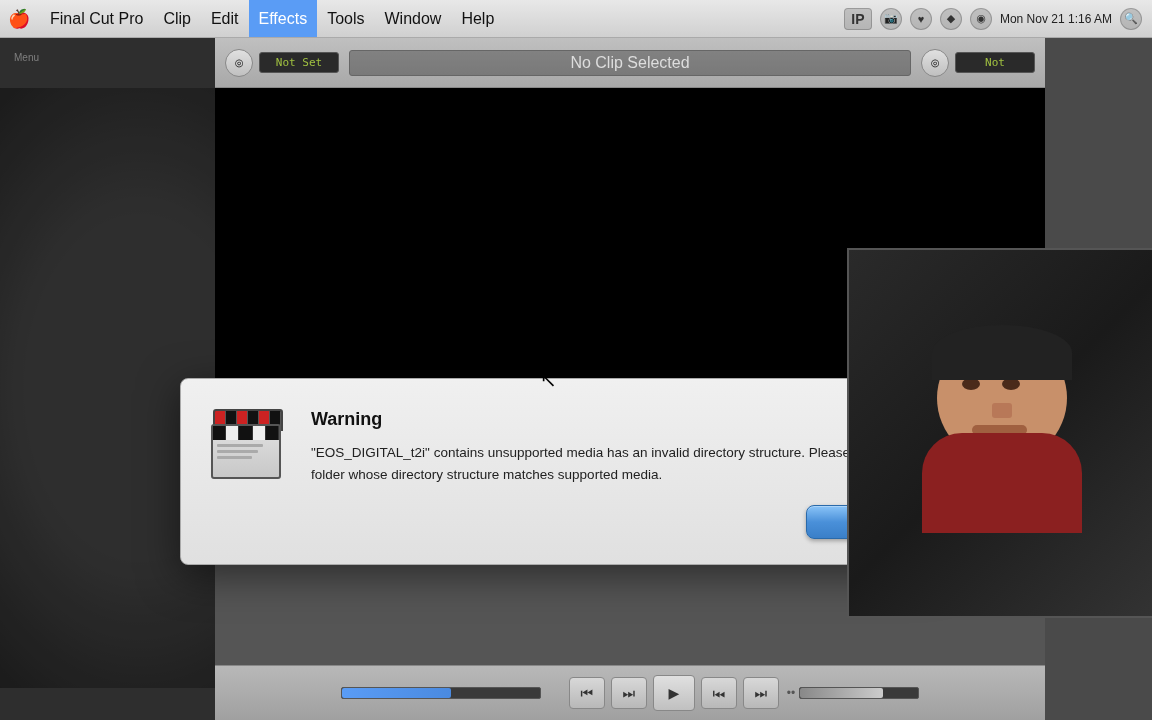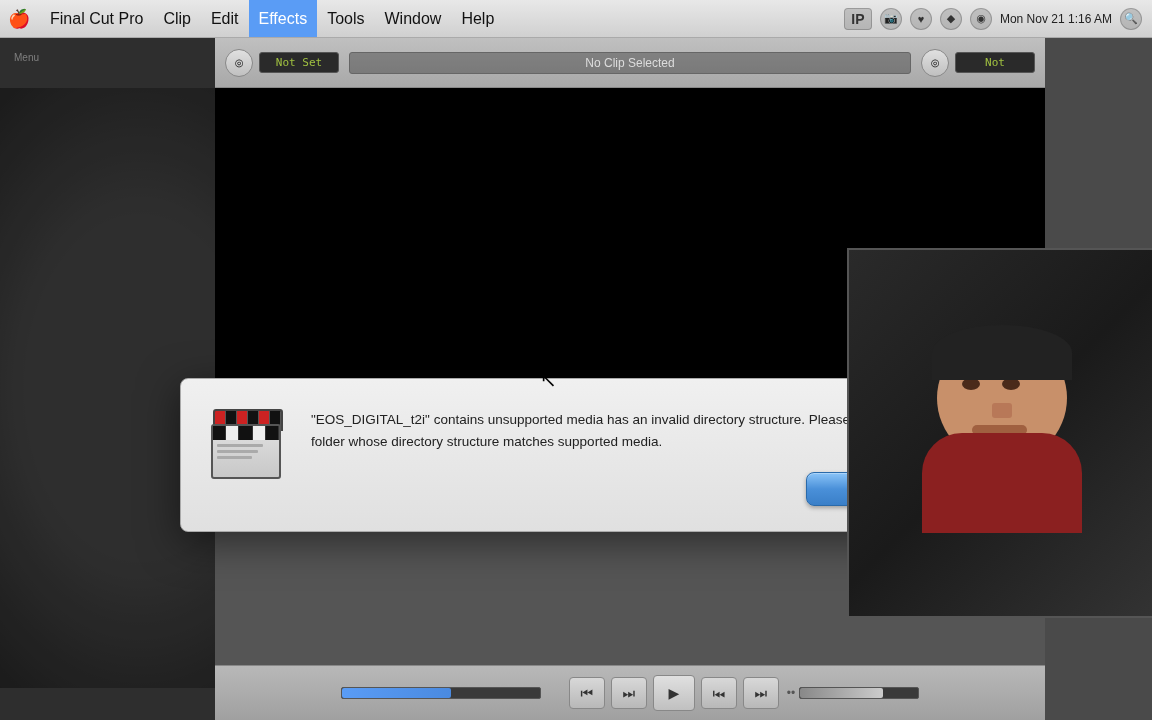--- a/index.html
+++ b/index.html
@@ -148,21 +148,21 @@
       min-width: 80px;
       text-align: center;
     }
 
     .clip-label {
       background: rgba(0,0,0,0.3);
       color: #ddd;
       border: 1px solid #666;
       border-radius: 3px;
       padding: 3px 16px;
-      font-size: 12px;
+      font-size: 16px;
       flex: 1;
       text-align: center;
     }
 
     
     .video-preview {
       height: 310px;
       background: #000;
       position: relative;
     }
@@ -596,20 +596,21 @@
           <div class="clapper-lines">
             <div class="clapper-line" style="width:80%;"></div>
             <div class="clapper-line" style="width:70%;"></div>
             <div class="clapper-line" style="width:60%;"></div>
           </div>
         </div>
       </div>
     </div>
 
     <div class="dialog-content">
+      <div class="dialog-title">Warning</div>
       <div class="dialog-message">"EOS_DIGITAL_t2i" contains unsupported media has an invalid directory structure. Please choose a folder whose directory structure matches supported media.</div>
       <div class="dialog-buttons">
         <button class="ok-button">OK</button>
       </div>
     </div>
   </div>
 
   <div style="position:absolute; top:330px; left:540px; z-index:200; pointer-events:none; font-size:20px;">↖</div>
 
 </div>

